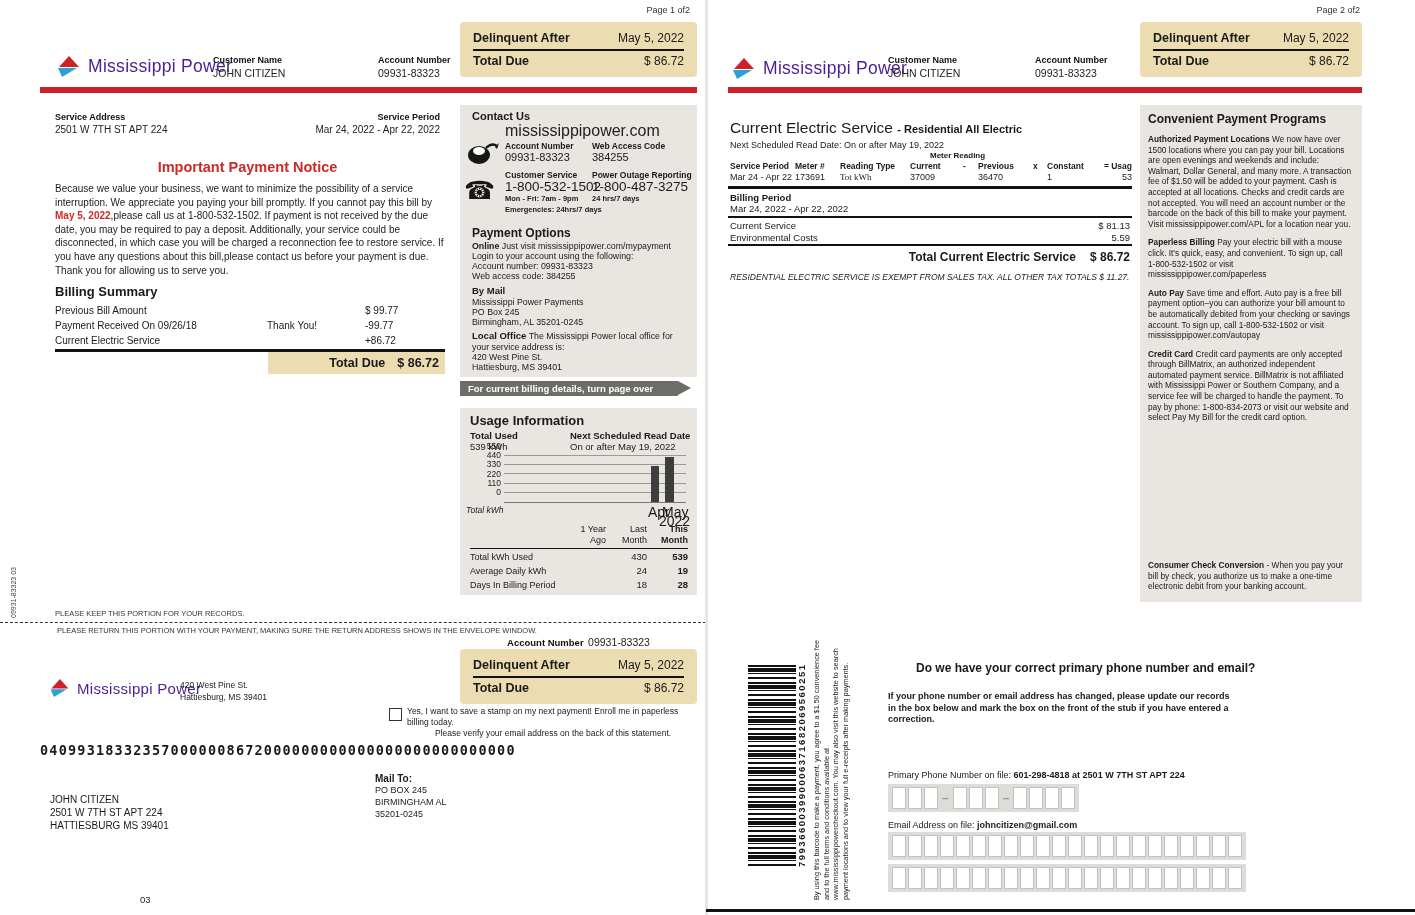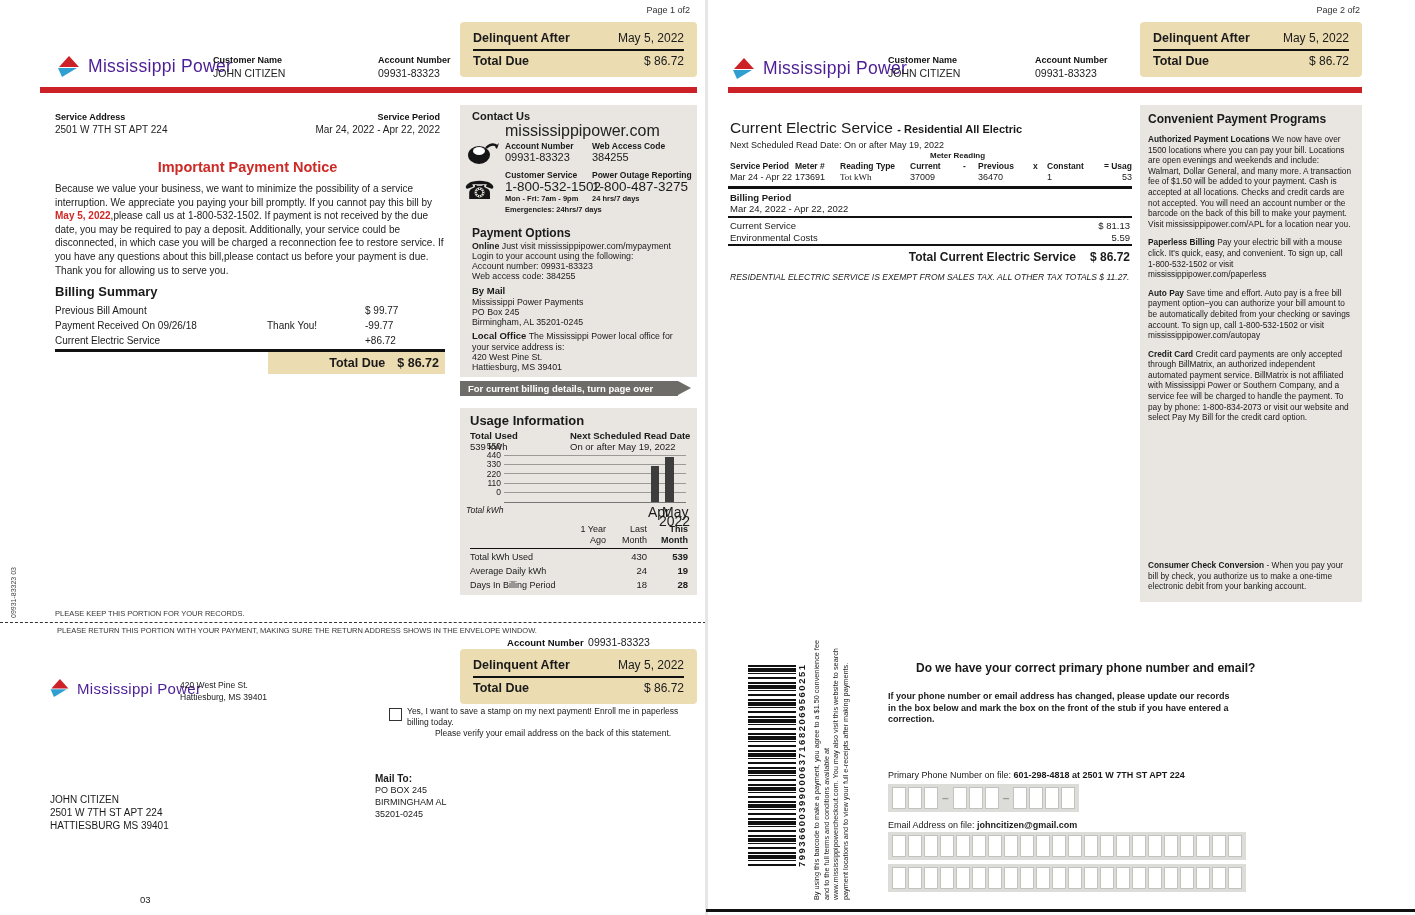--- a/index.html
+++ b/index.html
@@ -316,20 +316,21 @@
     <div>420 West Pine St.</div>
     <div>Hattiesburg, MS 39401</div>
   </div>
 
   <div class="abs checkbox" style="left:389px; top:708px;"></div>
   <div class="abs cb-text" style="left:407px; top:706px; width:292px;">
     <div>Yes, I want to save a stamp on my next payment! Enroll me in paperless billing today.</div>
     <div class="c">Please verify your email address on the back of this statement.</div>
   </div>
 
+  <div class="abs ocr" style="left:40px; top:742px;">040993183323570000008672000000000000000000000000000</div>
 
   <div class="abs addr" style="left:50px; top:793px;">
     <div>JOHN CITIZEN</div>
     <div>2501 W 7TH ST APT 224</div>
     <div>HATTIESBURG MS 39401</div>
   </div>
   <div class="abs" style="left:375px; top:773px;">
     <div class="b" style="font-size:10px;">Mail  To:</div>
     <div class="addr-sm">PO BOX 245</div>
     <div class="addr-sm">BIRMINGHAM AL</div>

